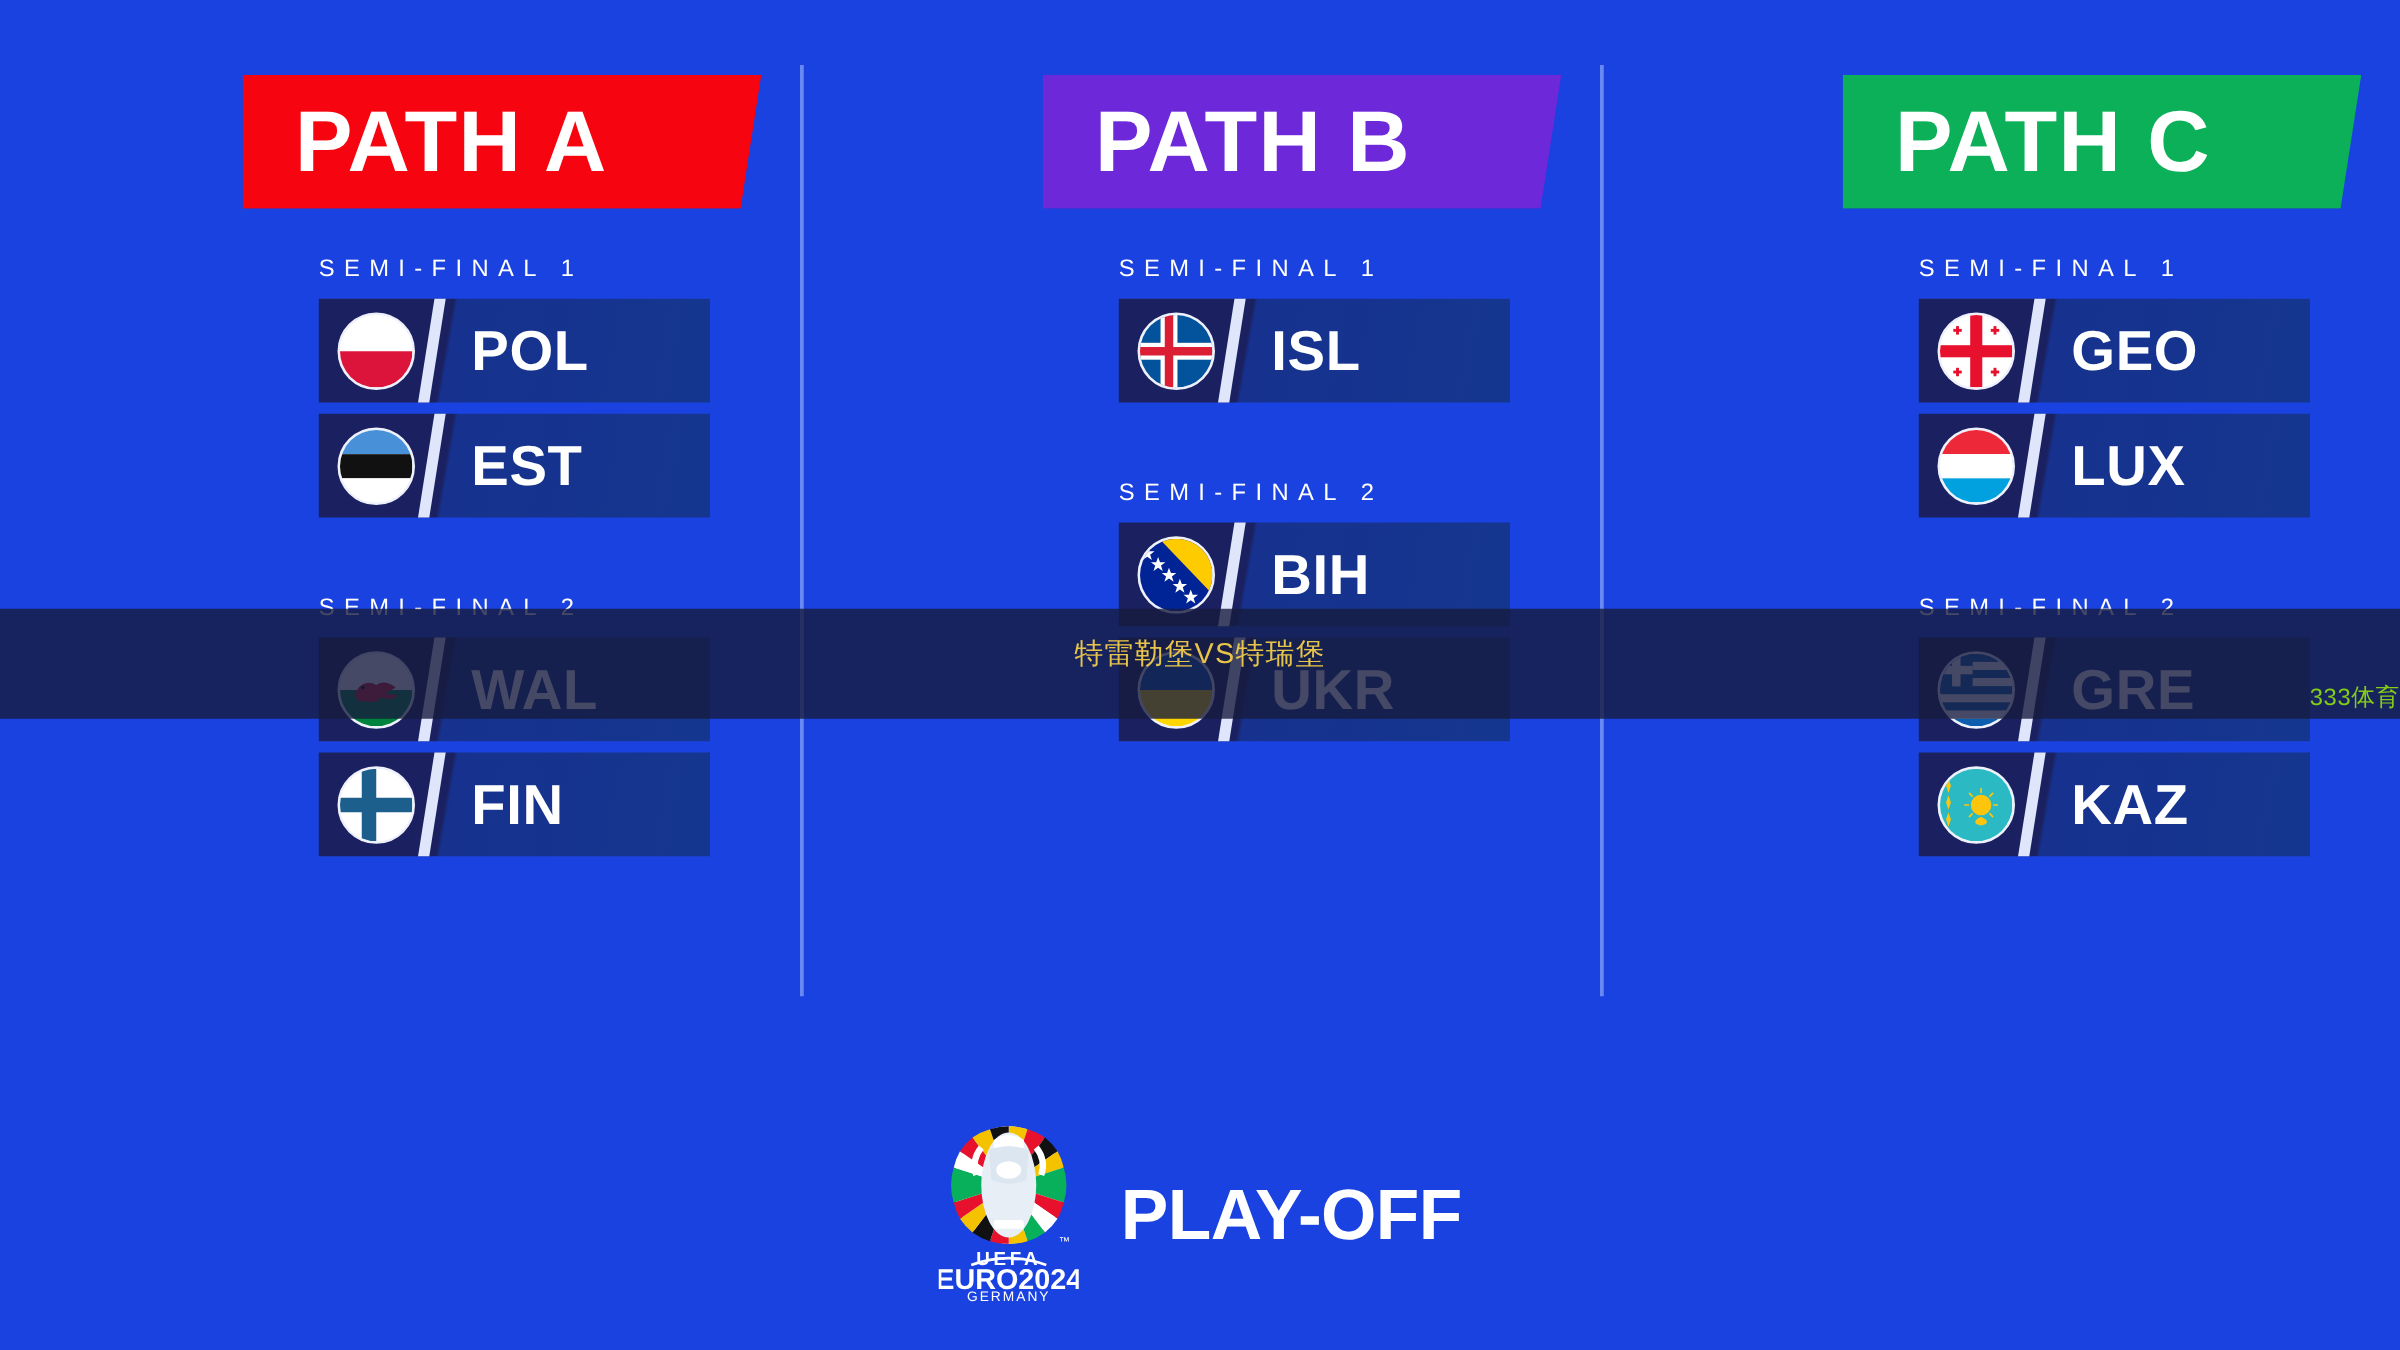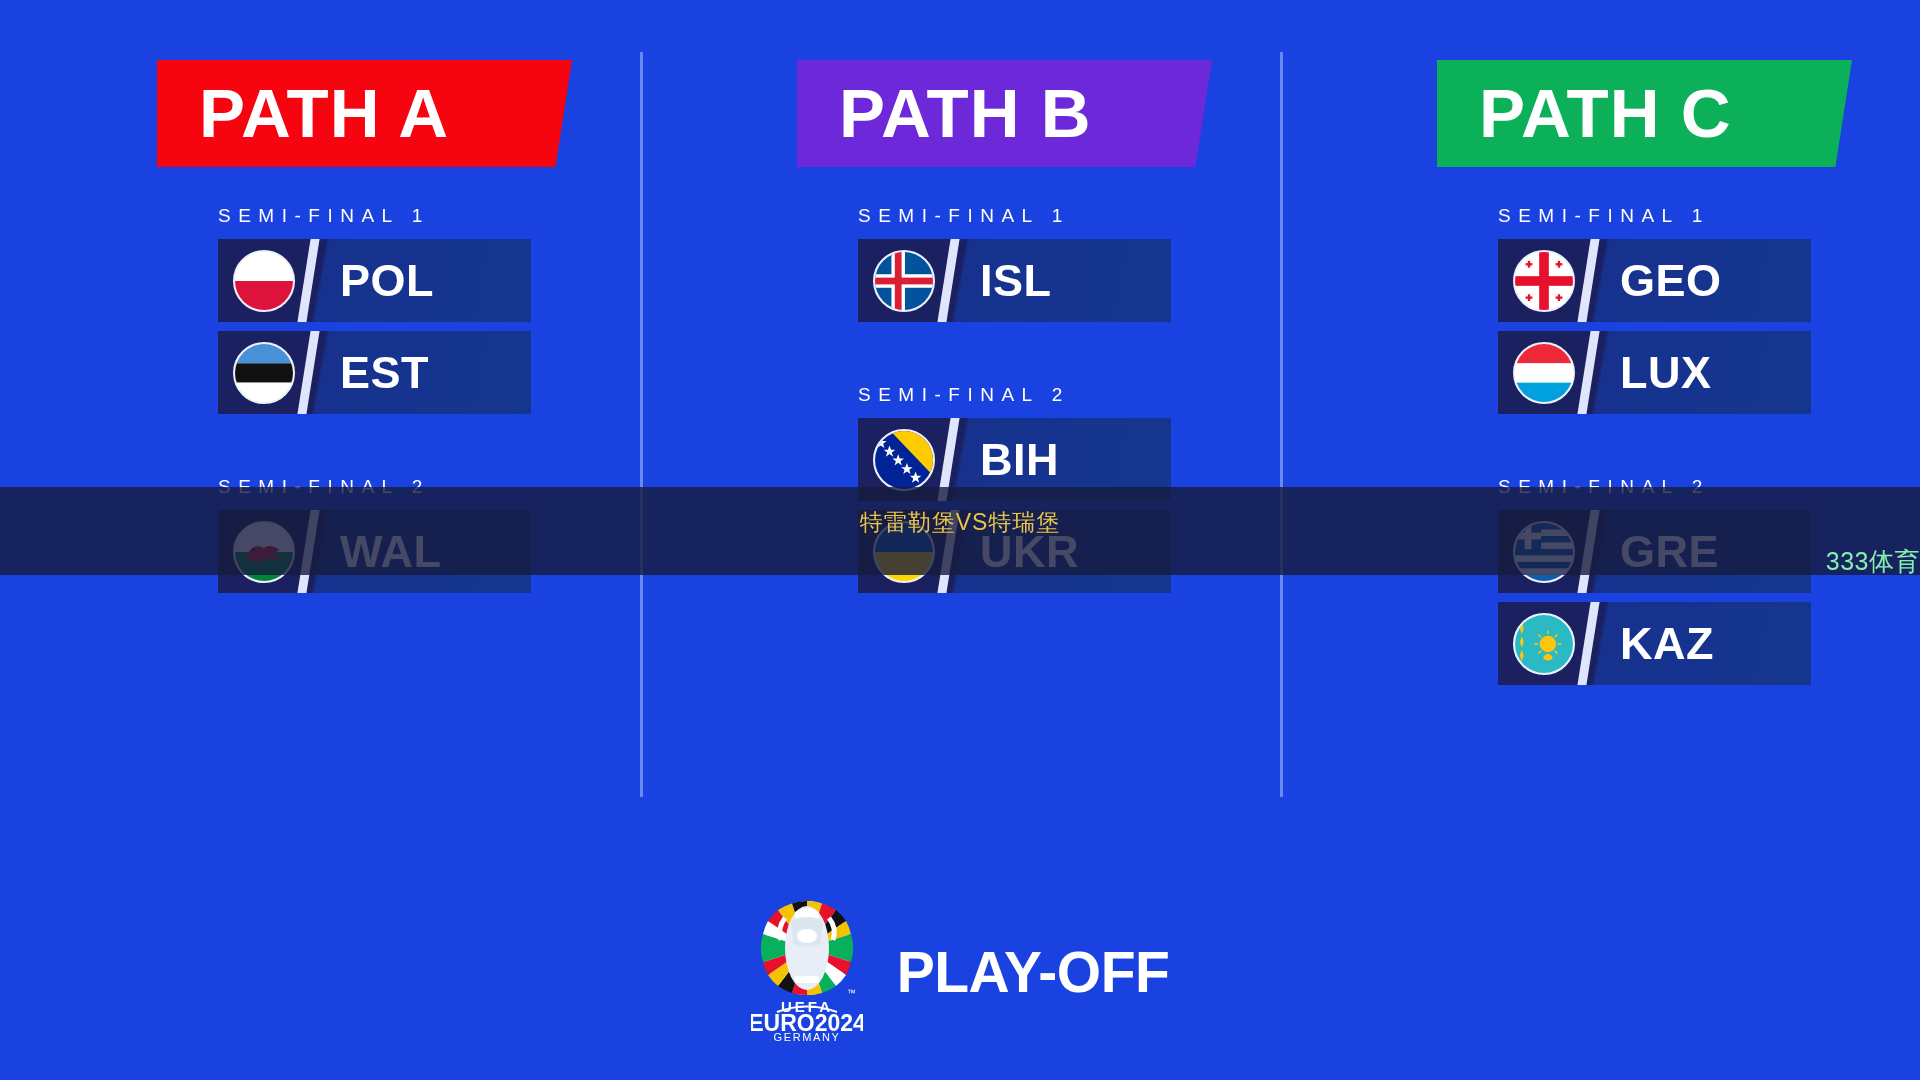--- a/index.html
+++ b/index.html
@@ -19,20 +19,21 @@
 
   
   #columns {
     position:absolute; left:0; top:0; width:1920px; height:810px;
     display:flex; z-index:3;
   }
   .path-col {
     position:relative;
     width:748px; height:100%;
     padding-top:60px;
+    padding-left:37px;
   }
   .col-divider {
     position:absolute; left:0; top:52px;
     width:3px; height:745px;
     background:rgba(168,196,255,.55);
   }
 
   .path-badge {
     position:relative;
     height:107px;
@@ -111,22 +112,22 @@
   #overlay-text {
     position:absolute; left:0; top:507px; width:1920px;
     text-align:center;
     color:#E8C54A;
     font-size:23px; font-weight:400;
     letter-spacing:1px;
     z-index:7;
   }
   #overlay-watermark {
     position:absolute; right:0px; top:545px;
-    color:#86efac;
-    font-size:25px; font-weight:400;
+    color:#84cc16;
+    font-size:19px; font-weight:400;
     letter-spacing:.5px;
     z-index:7;
     white-space:nowrap;
   }
 
   
   #bottom-brand {
     position:absolute; left:0; bottom:38px; width:1920px;
     display:flex; align-items:center; justify-content:center;
     gap:34px; z-index:5;
@@ -237,20 +238,33 @@
             <svg viewBox="0 0 60 60">
                 <rect width="60" height="30" fill="#ffffff"></rect>
                 <rect y="30" width="60" height="30" fill="#00843D"></rect>
               <path d="M12 34 C16 24 24 22 30 26 C34 22 42 24 46 28 C44 30 40 30 38 33 C42 34 46 33 48 35 C44 38 38 38 34 36 C32 40 26 41 22 39 C18 41 14 39 12 34 Z" fill="#D4202F"></path>
               <circle cx="19" cy="28" r="1.6" fill="#111"></circle>
             </svg>
           </div>
         </div>
         <div class="slash"></div>
         <span class="team-code">WAL</span>
+      </div>
+      <div class="team-row">
+        <div class="flag-wrap">
+          <div class="flag">
+            <svg viewBox="0 0 60 60">
+                <rect width="60" height="60" fill="#ffffff"></rect>
+                <rect x="0" y="24" width="60" height="12" fill="#1C5E8C"></rect>
+                <rect x="18" y="0" width="12" height="60" fill="#1C5E8C"></rect>
+              </svg>
+          </div>
+        </div>
+        <div class="slash"></div>
+        <span class="team-code">FIN</span>
       </div>
     </div>
   </div>
 
   <div class="path-col">
     <div class="col-divider"></div>
     <div class="path-badge" style="background:#6d28d9">
       <span class="badge-label">PATH B</span>
     </div>
     <div class="sf-label">SEMI-FINAL 1</div>

